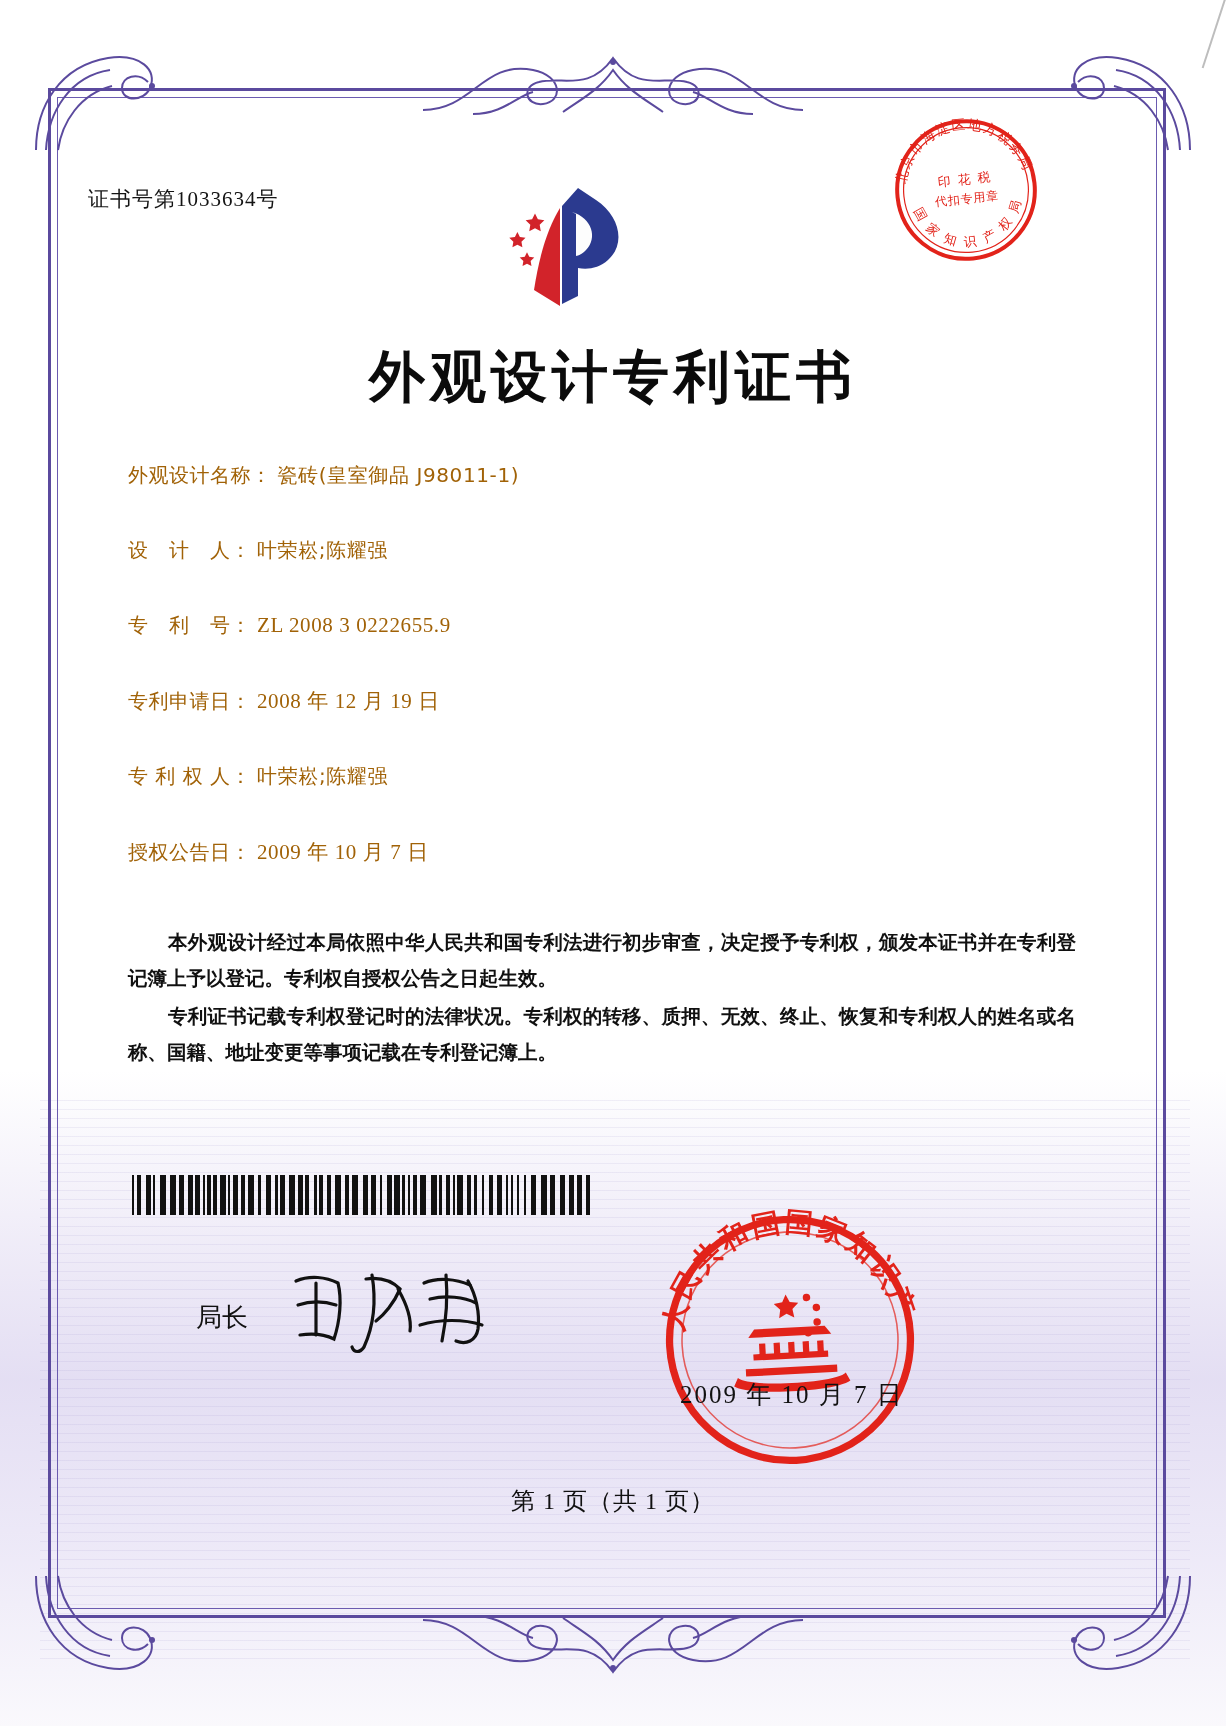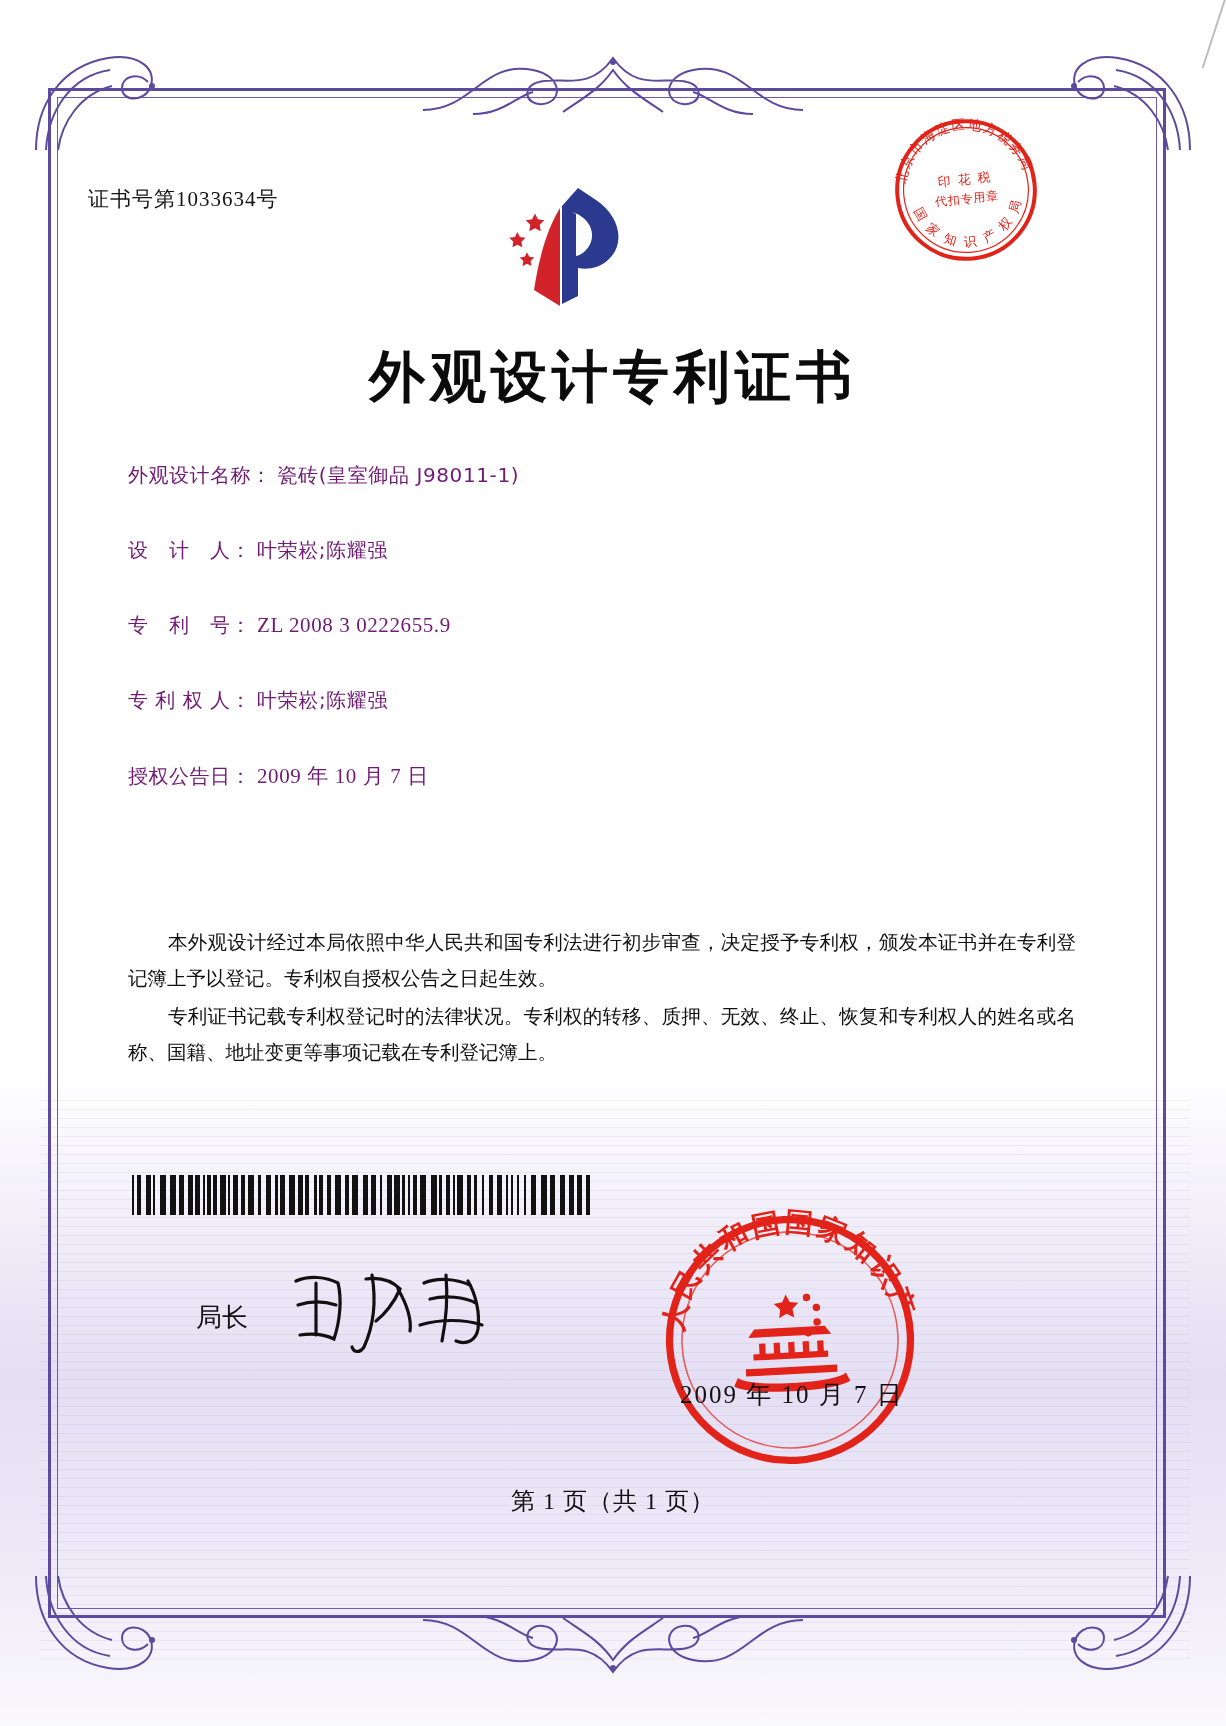--- a/index.html
+++ b/index.html
@@ -136,21 +136,21 @@
     left: 128px;
     top: 462px;
     width: 960px;
   }
   .field-row {
     display: flex;
     align-items: baseline;
     margin-bottom: 48px;
     font-family: "Liberation Serif", "DejaVu Serif", serif;
     font-size: 21px;
-    color: #701a75;
+    color: #a16207;
   }
   .field-label {
     white-space: pre;
     font-family: "DejaVu Sans", sans-serif;
     font-size: 20px;
     letter-spacing: 0.5px;
   }
   .field-value {
     margin-left: 6px;
     font-family: "Liberation Serif", "DejaVu Serif", serif;
@@ -170,20 +170,21 @@
     width: 952px;
     font-family: "DejaVu Sans", sans-serif;
     font-size: 19.5px;
     line-height: 36px;
     color: #101010;
     text-align: justify;
   }
   .body-text p {
     margin: 0 4px 2px 0;
     text-indent: 40px;
+    font-weight: bold;
   }
 
   
   .barcode {
     position: absolute;
     left: 132px;
     top: 1175px;
     width: 460px;
     height: 40px;
     display: flex;
@@ -372,20 +373,24 @@
       <span class="field-label">外观设计名称：</span>
       <span class="field-value cjk">瓷砖(皇室御品 J98011-1)</span>
     </div>
     <div class="field-row">
       <span class="field-label">设　计　人：</span>
       <span class="field-value cjk">叶荣崧;陈耀强</span>
     </div>
     <div class="field-row">
       <span class="field-label">专　利　号：</span>
       <span class="field-value">ZL 2008 3 0222655.9</span>
+    </div>
+    <div class="field-row">
+      <span class="field-label">专利申请日：</span>
+      <span class="field-value">2008 年 12 月 19 日</span>
     </div>
     <div class="field-row">
       <span class="field-label">专 利 权 人：</span>
       <span class="field-value cjk">叶荣崧;陈耀强</span>
     </div>
     <div class="field-row">
       <span class="field-label">授权公告日：</span>
       <span class="field-value">2009 年 10 月 7 日</span>
     </div>
   </div>

